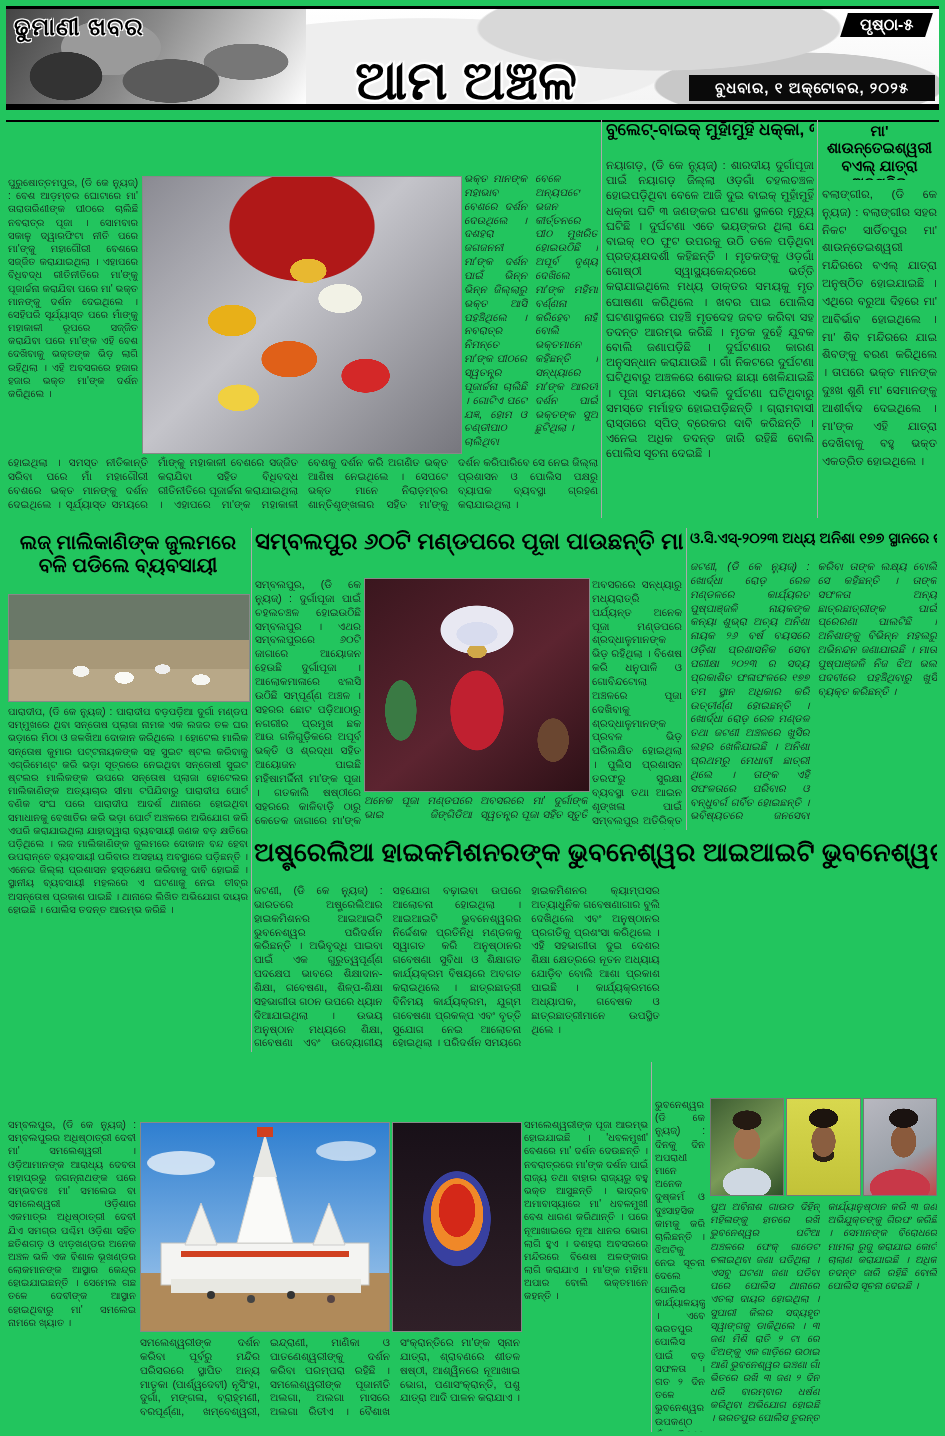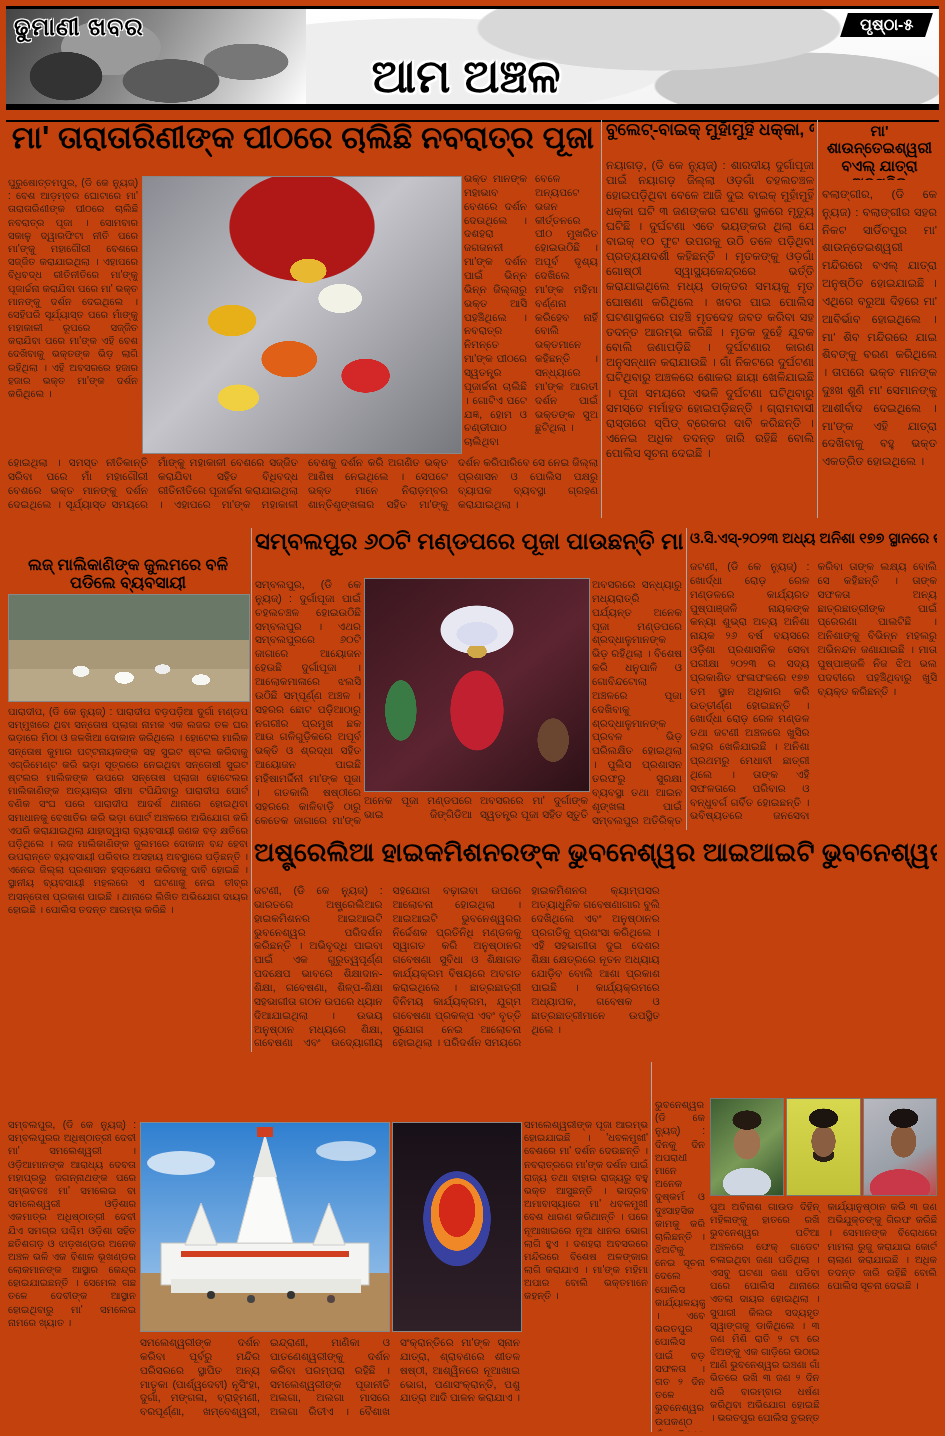--- a/index.html
+++ b/index.html
@@ -1,26 +1,26 @@
 <!DOCTYPE html>
 <html><head>
 <meta charset="utf-8">
 <style>
   html,body{margin:0;padding:0;background:#e8e8e8;}
   #page{
-    position:relative;width:945px;height:1436px;background:#c2410c;
+    position:relative;width:945px;height:1436px;background:#22c55e;
     font-family:"Liberation Sans","DejaVu Sans",sans-serif;color:#111;
     overflow:hidden;margin:0 auto;
   }
   .abs{position:absolute;box-sizing:border-box;}
   .body-text{
     font-size:10px;line-height:1.32;text-align:justify;overflow:hidden;
     color:#1a1a1a;column-fill:auto;
   }
-  .cols2{column-count:2;column-gap:8px;}
+  .cols2{column-count:2;column-gap:8px;font-style:italic;}
   .cols3{column-count:3;column-gap:10px;}
   .cols4{column-count:4;column-gap:10px;}
   .cols5{column-count:5;column-gap:10px;}
   .headline{font-weight:bold;color:#000;text-align:center;overflow:hidden;line-height:1.15;}
   .vrule{position:absolute;width:1px;background:#aaa;}
   .photo{position:absolute;overflow:hidden;border:1px solid #888;}
   
   #header{
     position:absolute;left:6px;top:6px;width:933px;height:96px;
     background:
@@ -39,21 +39,21 @@
       radial-gradient(ellipse 90px 50px at 35% 40%, #9a9a9a 0 55%, transparent 56%),
       linear-gradient(120deg,#444,#8a8a8a 45%,#cfcfcf 80%,#fff);
   }
   #logo-text{
     position:absolute;left:8px;top:4px;font-size:24px;font-weight:bold;color:#000;
     text-shadow:-1px -1px 0 #fff,1px -1px 0 #fff,-1px 1px 0 #fff,1px 1px 0 #fff;
     letter-spacing:1px;
   }
   #masthead{
     position:absolute;left:280px;top:40px;width:360px;text-align:center;
-    font-size:46px;font-weight:bold;color:#000;
+    font-size:54px;font-weight:bold;color:#000;
     text-shadow:-2px -2px 0 #fff,2px -2px 0 #fff,-2px 2px 0 #fff,2px 2px 0 #fff,0 0 6px #fff;
   }
   #page-label{
     position:absolute;right:10px;top:4px;background:#000;color:#fff;
     font-size:16px;font-weight:bold;padding:3px 16px;transform:skewX(-18deg);
   }
   #page-label span{display:inline-block;transform:skewX(18deg);}
   #date-box{
     position:absolute;right:4px;bottom:4px;background:#0a0a0a;color:#fff;
     font-size:15px;font-weight:bold;padding:4px 26px;letter-spacing:1px;
@@ -117,44 +117,44 @@
 </head>
 <body>
 
 <div id="page">
 
   <div id="header">
     <div id="logo-photo"></div>
     <div id="logo-text">ଢୁମାଣୀ ଖବର</div>
     <div id="masthead">ଆମ ଅଞ୍ଚଳ</div>
     <div id="page-label"><span>ପୃଷ୍ଠା-୫</span></div>
+    <div id="date-box">ବୁଧବାର, ୧ ଅକ୍ଟୋବର, ୨୦୨୫</div>
   </div>
   <div id="header-rule"></div>
 
-  <div class="abs headline" style="left:8px;top:120px;width:590px;height:52px;font-size:31px;">ମା' ତାରାତାରିଣୀଙ୍କ ପୀଠରେ ଚାଲିଛି ନବରାତ୍ର ପୂଜା</div>
 
   <div class="abs body-text" style="left:8px;top:176px;width:130px;height:278px;">ପୁରୁଷୋତ୍ତମପୁର, (ଡି କେ ନ୍ୟୁଜ୍) : ବେଶ ଆଡ଼ମ୍ବର ଘୋଟାରେ ମା' ତାରାତାରିଣୀଙ୍କ ପୀଠରେ ଚାଲିଛି ନବରାତ୍ର ପୂଜା । ସୋମବାର ସକାଳୁ ଦ୍ୱାରଫିଟା ନୀତି ପରେ ମା'ଙ୍କୁ ମହାଗୌରୀ ବେଶରେ ସଜ୍ଜିତ କରାଯାଇଥିଲା । ଏହାପରେ ବିଧିବଦ୍ଧ ରୀତିନୀତିରେ ମା'ଙ୍କୁ ପୂଜାର୍ଚ୍ଚନା କରାଯିବା ପରେ ମା' ଭକ୍ତ ମାନଙ୍କୁ ଦର୍ଶନ ଦେଇଥିଲେ । ସେହିପରି ସୂର୍ଯ୍ୟାସ୍ତ ପରେ ମାଁଙ୍କୁ ମହାକାଳୀ ରୂପରେ ସଜ୍ଜିତ କରାଯିବା ପରେ ମା'ଙ୍କ ଏହି ବେଶ ଦେଖିବାକୁ ଭକ୍ତଙ୍କ ଭିଡ଼ ଲାଗି ରହିଥିଲା । ଏହି ଅବସରରେ ହଜାର ହଜାର ଭକ୍ତ ମା'ଙ୍କ ଦର୍ଶନ କରିଥିଲେ ।</div>
 
   <div class="photo" id="art1-photo" style="left:142px;top:176px;width:318px;height:276px;"></div>
 
   <div class="abs body-text cols2" style="left:464px;top:172px;width:134px;height:282px;font-size:10.5px;">ଭକ୍ତ ମାନଙ୍କ ମହାଭାବ ବେଶରେ ଦର୍ଶନ ଦେଉଥିଲେ । ଦଶହରା ଜଗଜନନୀ ମା'ଙ୍କ ଦର୍ଶନ ପାଇଁ ଭିନ୍ନ ଭିନ୍ନ ଜିଲ୍ଲାରୁ ଭକ୍ତ ଆସି ପହଞ୍ଚିଥିଲେ । ନବରାତ୍ର ନିମନ୍ତେ ମା'ଙ୍କ ପୀଠରେ ସ୍ୱତନ୍ତ୍ର ପୂଜାର୍ଚ୍ଚନା ଚାଲିଛି । ଗୋଟିଏ ପଟେ ଯଜ୍ଞ, ହୋମ ଓ ଚଣ୍ଡୀପାଠ ଚାଲିଥିବା ବେଳେ ଅନ୍ୟପଟେ ଭଜନ କୀର୍ତ୍ତନରେ ପୀଠ ମୁଖରିତ ହୋଇଉଠିଛି । ଅପୂର୍ବ ଦୃଶ୍ୟ ଦେଖିଲେ ମା'ଙ୍କ ମହିମା ବର୍ଣ୍ଣନା କରିହେବ ନାହିଁ ବୋଲି ଭକ୍ତମାନେ କହିଛନ୍ତି । ସନ୍ଧ୍ୟାରେ ମା'ଙ୍କ ଆରତୀ ଦର୍ଶନ ପାଇଁ ଭକ୍ତଙ୍କ ସୁଅ ଛୁଟିଥିଲା ।</div>
 
   <div class="abs body-text cols4" style="left:8px;top:456px;width:590px;height:62px;font-size:10.5px;">ହୋଇଥିଲା । ସମସ୍ତ ନୀତିକାନ୍ତି ସରିବା ପରେ ମାଁ ମହାଗୌରୀ ବେଶରେ ଭକ୍ତ ମାନଙ୍କୁ ଦର୍ଶନ ଦେଇଥିଲେ । ସୂର୍ଯ୍ୟାସ୍ତ ସମୟରେ ମାଁଙ୍କୁ ମହାକାଳୀ ବେଶରେ ସଜ୍ଜିତ କରାଯିବା ସହିତ ବିଧିବଦ୍ଧ ରୀତିନୀତିରେ ପୂଜାର୍ଚ୍ଚନା କରାଯାଇଥିଲା । ଏହାପରେ ମା'ଙ୍କ ମହାକାଳୀ ବେଶକୁ ଦର୍ଶନ କରି ଅଗଣିତ ଭକ୍ତ ଆଶିଷ ନେଇଥିଲେ । ସେପଟେ ଭକ୍ତ ମାନେ ନିରାଡ଼ମ୍ବର ଶାନ୍ତିଶୃଙ୍ଖଳାର ସହିତ ମା'ଙ୍କୁ ଦର୍ଶନ କରିପାରିବେ ସେ ନେଇ ଜିଲ୍ଲା ପ୍ରଶାସନ ଓ ପୋଲିସ ପକ୍ଷରୁ ବ୍ୟାପକ ବ୍ୟବସ୍ଥା ଗ୍ରହଣ କରାଯାଇଥିଲା ।</div>
 
   <div class="vrule" style="left:601px;top:120px;height:398px;"></div>
 
   <div class="abs headline" style="left:606px;top:120px;width:208px;height:32px;font-size:17px;white-space:nowrap;">ବୁଲେଟ୍-ବାଇକ୍ ମୁହାଁମୁହିଁ ଧକ୍କା, ୩ ମୃତ</div>
   <div class="abs body-text" style="left:606px;top:158px;width:208px;height:360px;font-size:11.5px;">ନୟାଗଡ଼, (ଡି କେ ନ୍ୟୁଜ୍) : ଶାରଦୀୟ ଦୁର୍ଗାପୂଜା ପାଇଁ ନୟାଗଡ଼ ଜିଲ୍ଲା ଓଡ଼ଗାଁ ଚହଲଚଞ୍ଚଳ ହୋଇପଡ଼ିଥିବା ବେଳେ ଆଜି ଦୁଇ ବାଇକ୍ ମୁହାଁମୁହିଁ ଧକ୍କା ଘଟି ୩ ଜଣଙ୍କର ଘଟଣା ସ୍ଥଳରେ ମୃତ୍ୟୁ ଘଟିଛି । ଦୁର୍ଘଟଣା ଏତେ ଭୟଙ୍କର ଥିଲା ଯେ ବାଇକ୍ ୧୦ ଫୁଟ ଉପରକୁ ଉଠି ତଳେ ପଡ଼ିଥିବା ପ୍ରତ୍ୟକ୍ଷଦର୍ଶୀ କହିଛନ୍ତି । ମୃତକଙ୍କୁ ଓଡ଼ଗାଁ ଗୋଷ୍ଠୀ ସ୍ୱାସ୍ଥ୍ୟକେନ୍ଦ୍ରରେ ଭର୍ତ୍ତି କରାଯାଇଥିଲେ ମଧ୍ୟ ଡାକ୍ତର ସମୟକୁ ମୃତ ଘୋଷଣା କରିଥିଲେ । ଖବର ପାଇ ପୋଲିସ ଘଟଣାସ୍ଥଳରେ ପହଞ୍ଚି ମୃତଦେହ ଜବତ କରିବା ସହ ତଦନ୍ତ ଆରମ୍ଭ କରିଛି । ମୃତକ ଦୁହେଁ ଯୁବକ ବୋଲି ଜଣାପଡ଼ିଛି । ଦୁର୍ଘଟଣାର କାରଣ ଅନୁସନ୍ଧାନ କରାଯାଉଛି । ଗାଁ ନିକଟରେ ଦୁର୍ଘଟଣା ଘଟିଥିବାରୁ ଅଞ୍ଚଳରେ ଶୋକର ଛାୟା ଖେଳିଯାଇଛି । ପୂଜା ସମୟରେ ଏଭଳି ଦୁର୍ଘଟଣା ଘଟିଥିବାରୁ ସମସ୍ତେ ମର୍ମାହତ ହୋଇପଡ଼ିଛନ୍ତି । ଗ୍ରାମବାସୀ ରାସ୍ତାରେ ସ୍ପିଡ୍ ବ୍ରେକର ଦାବି କରିଛନ୍ତି । ଏନେଇ ଅଧିକ ତଦନ୍ତ ଜାରି ରହିଛି ବୋଲି ପୋଲିସ ସୂଚନା ଦେଇଛି ।</div>
 
   <div class="vrule" style="left:817px;top:120px;height:398px;"></div>
 
   <div class="abs headline" style="left:822px;top:122px;width:115px;height:58px;font-size:15px;">ମା' ଶାଉନ୍ତେଇଶ୍ୱରୀ ବଏଲ୍ ଯାତ୍ରା ଅନୁଷ୍ଠିତ</div>
   <div class="abs body-text" style="left:822px;top:186px;width:115px;height:332px;font-size:11.5px;line-height:1.55;">ବଲାଙ୍ଗୀର, (ଡି କେ ନ୍ୟୁଜ) : ବଲାଙ୍ଗୀର ସହର ନିକଟ ସାର୍ଡିଚପୁର ମା' ଶାଉନ୍ତେଇଶ୍ୱରୀ ମନ୍ଦିରରେ ବଏଲ୍ ଯାତ୍ରା ଅନୁଷ୍ଠିତ ହୋଇଯାଇଛି । ଏଥିରେ ବରୁଆ ଦିହରେ ମା' ଆବିର୍ଭାବ ହୋଇଥିଲେ । ମା' ଶିବ ମନ୍ଦିରରେ ଯାଇ ଶିବଙ୍କୁ ବରଣ କରିଥିଲେ । ତାପରେ ଭକ୍ତ ମାନଙ୍କ ଦୁଃଖ ଶୁଣି ମା' ସେମାନଙ୍କୁ ଆଶୀର୍ବାଦ ଦେଇଥିଲେ । ମା'ଙ୍କ ଏହି ଯାତ୍ରା ଦେଖିବାକୁ ବହୁ ଭକ୍ତ ଏକତ୍ରିତ ହୋଇଥିଲେ ।</div>
 
-  <div class="abs headline" style="left:8px;top:556px;width:240px;height:62px;font-size:16px;">ଲଜ୍ ମାଲିକାଣିଙ୍କ ଜୁଲମରେ ବଳି ପଡିଲେ ବ୍ୟବସାୟୀ</div>
+  <div class="abs headline" style="left:8px;top:531px;width:240px;height:62px;font-size:20px;">ଲଜ୍ ମାଲିକାଣିଙ୍କ ଜୁଲମରେ ବଳି ପଡିଲେ ବ୍ୟବସାୟୀ</div>
   <div class="photo" id="art4-photo" style="left:8px;top:594px;width:240px;height:106px;"></div>
   <div class="abs body-text" style="left:8px;top:705px;width:240px;height:347px;">ପାରାଦୀପ, (ଡି କେ ନ୍ୟୁଜ୍) : ପାରାଦୀପ ବଡ଼ପଡ଼ିଆ ଦୁର୍ଗା ମଣ୍ଡପ ସମ୍ମୁଖରେ ଥିବା ସନ୍ତୋଷ ପ୍ଲାଜା ନାମକ ଏକ ଲଜର ତଳ ଘର ଭଡ଼ାରେ ମିଠା ଓ ଜଳଖିଆ ଦୋକାନ କରିଥିଲେ । ହୋଟେଲ ମାଲିକ ସନ୍ତୋଷ କୁମାର ପଟ୍ଟନାୟକଙ୍କ ସହ ସୁଇଟ ଷ୍ଟଲ କରିବାକୁ ଏଗ୍ରିମେଣ୍ଟ କରି ଭଡ଼ା ସୂତ୍ରରେ ନେଇଥିବା ସନ୍ତୋଷୀ ସୁଇଟ ଷ୍ଟଲର ମାଲିକଙ୍କ ଉପରେ ସନ୍ତୋଷ ପ୍ଲାଜା ହୋଟେଲର ମାଲିକାଣିଙ୍କ ଅତ୍ୟାଚାର ସୀମା ଟପିଯିବାରୁ ପାରାଦୀପ ପୋର୍ଟ ବଣିକ ସଂଘ ପରେ ପାରାଦୀପ ଆଦର୍ଶ ଥାନାରେ ହୋଇଥିବା ସମାଧାନକୁ ବେଖାତିର କରି ଭଡ଼ା ପୋର୍ଟ ଅଞ୍ଚଳରେ ଅଭିଯୋଗ କରି ଏପରି କରାଯାଇଥିଲା ଯାହାଦ୍ୱାରା ବ୍ୟବସାୟୀ ଜଣକ ବଡ଼ କ୍ଷତିରେ ପଡ଼ିଥିଲେ । ଲଜ ମାଲିକାଣିଙ୍କ ଜୁଲମରେ ଦୋକାନ ବନ୍ଦ ହେବା ଉପରାନ୍ତେ ବ୍ୟବସାୟୀ ପରିବାର ଅସହାୟ ଅବସ୍ଥାରେ ପଡ଼ିଛନ୍ତି । ଏନେଇ ଜିଲ୍ଲା ପ୍ରଶାସନ ହସ୍ତକ୍ଷେପ କରିବାକୁ ଦାବି ହୋଇଛି । ସ୍ଥାନୀୟ ବ୍ୟବସାୟୀ ମହଲରେ ଏ ଘଟଣାକୁ ନେଇ ତୀବ୍ର ଅସନ୍ତୋଷ ପ୍ରକାଶ ପାଇଛି । ଥାନାରେ ଲିଖିତ ଅଭିଯୋଗ ଦାୟର ହୋଇଛି । ପୋଲିସ ତଦନ୍ତ ଆରମ୍ଭ କରିଛି ।</div>
 
   <div class="vrule" style="left:251px;top:528px;height:524px;"></div>
 
   <div class="abs headline" style="left:255px;top:528px;width:428px;height:44px;font-size:23px;white-space:nowrap;">ସମ୍ବଲପୁର ୬୦ଟି ମଣ୍ଡପରେ ପୂଜା ପାଉଛନ୍ତି ମା' ଦୁର୍ଗା</div>
   <div class="abs body-text" style="left:255px;top:578px;width:106px;height:252px;font-size:10.5px;">ସମ୍ବଲପୁର, (ଡି କେ ନ୍ୟୁଜ୍) : ଦୁର୍ଗାପୂଜା ପାଇଁ ଚହଲଚଞ୍ଚଳ ହୋଇଉଠିଛି ସମ୍ବଲପୁର । ଏଥର ସମ୍ବଲପୁରରେ ୬୦ଟି ଜାଗାରେ ଆୟୋଜନ ହେଉଛି ଦୁର୍ଗାପୂଜା । ଆଲୋକମାଳାରେ ଝଲସି ଉଠିଛି ସମ୍ପୂର୍ଣ୍ଣ ଅଞ୍ଚଳ । ସହରର ଛୋଟ ପଡ଼ିଆଠାରୁ ନଗରୀର ପ୍ରମୁଖ ଛକ ଆଉ ଗଳିଗୁଡ଼ିକରେ ଅପୂର୍ବ ଭକ୍ତି ଓ ଶ୍ରଦ୍ଧା ସହିତ ଆୟୋଜନ ପାଇଛି ମହିଷାମର୍ଦ୍ଦିନୀ ମା'ଙ୍କ ପୂଜା । ଗତକାଲି ଷଷ୍ଠୀରେ ସହରରେ କାଳିବାଡ଼ି ଠାରୁ କେତେକ ଜାଗାରେ ମା'ଙ୍କ ପୂଜା ଆରମ୍ଭ ହୋଇଥିଲା । ଆଉ ସୋମବାର ସପ୍ତମୀରେ ପ୍ରାୟତଃ ପୂଜା ମଣ୍ଡପରେ ପୂଜା ଆରମ୍ଭ ହୋଇଛି ।</div>
   <div class="photo" id="art5-photo" style="left:364px;top:578px;width:224px;height:212px;"></div>
   <div class="abs body-text cols2" style="left:364px;top:794px;width:224px;height:38px;font-size:10.5px;">ଅନେକ ପୂଜା ମଣ୍ଡପରେ ଭାଇ ଜିଙ୍ଗିଡିଆ ଅବସରରେ ମା' ଦୁର୍ଗାଙ୍କ ସ୍ୱତନ୍ତ୍ର ପୂଜା ସହିତ ସ୍ତୁତି ଗାନ କରାଯାଇଥିଲା ।    ପୂଜା</div>
   <div class="abs body-text" style="left:592px;top:578px;width:90px;height:252px;font-size:10.5px;">ଅବସରରେ ସନ୍ଧ୍ୟାରୁ ମଧ୍ୟରାତ୍ରି ପର୍ଯ୍ୟନ୍ତ ଅନେକ ପୂଜା ମଣ୍ଡପରେ ଶ୍ରଦ୍ଧାଳୁମାନଙ୍କ ଭିଡ଼ ରହିଥିଲା । ବିଶେଷ କରି ଧନୁପାଳି ଓ ଗୋବିନ୍ଦଟୋଲା ଅଞ୍ଚଳରେ ପୂଜା ଦେଖିବାକୁ ଶ୍ରଦ୍ଧାଳୁମାନଙ୍କ ପ୍ରବଳ ଭିଡ଼ ପରିଲକ୍ଷିତ ହୋଇଥିଲା । ପୁଲିସ ପ୍ରଶାସନ ତରଫରୁ ସୁରକ୍ଷା ବ୍ୟବସ୍ଥା ତଥା ଆଇନ ଶୃଙ୍ଖଳା ପାଇଁ ସମ୍ବଲପୁର ଅତିରିକ୍ତ ଆରକ୍ଷୀ ଅଧୀକ୍ଷକ ଶ୍ରୀମନ୍ତ ବାରିକଙ୍କ ନେତୃତ୍ୱରେ ଧନୁପାଳି ଫାଣ୍ଡି ଅଧିକାରୀ ଆଦିତ୍ୟ ମାହାକୁଡ଼ଙ୍କ ସହିତ ବ୍ୟାପକ ପୁଲିସ ବଳ ମୁତୟନ କରାଯାଇଥିଲା । ସେହିପରି ବୁଢ଼ାରଜା ଅଞ୍ଚଳରେ ବି ଶ୍ରଦ୍ଧାଳୁମାନଙ୍କ ଭିଡ଼ ଦେଖିବାକୁ ମିଳିଥିଲା ।</div>

